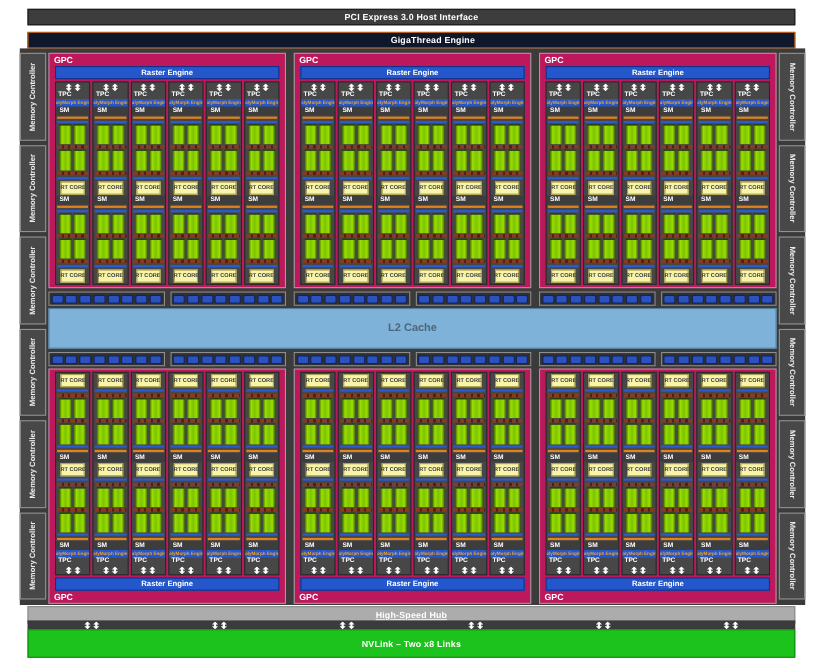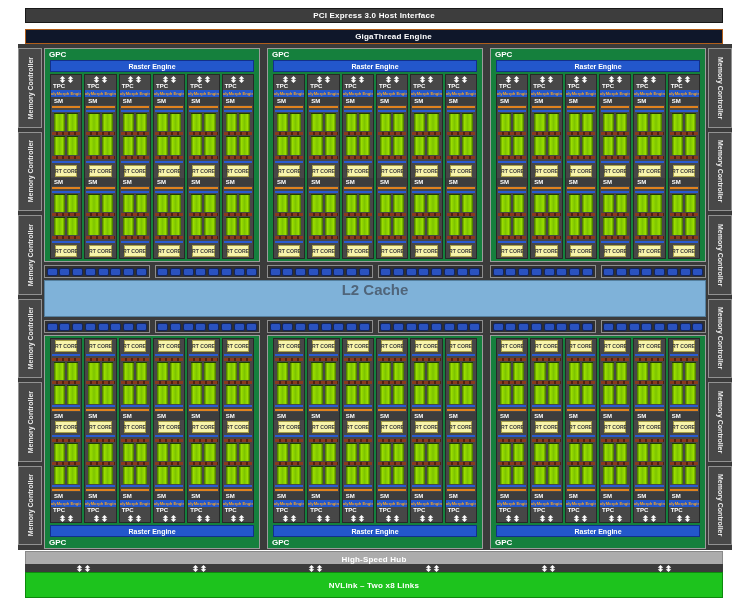--- a/index.html
+++ b/index.html
@@ -3,32 +3,32 @@
 <meta charset="utf-8">
 <style>
   html,body{margin:0;padding:0;background:#fff;}
   body{width:750px;height:600px;font-family:"Liberation Sans",sans-serif;-webkit-font-smoothing:antialiased;}
   #stage{position:relative;width:750px;height:600px;background:#fff;overflow:hidden;}
   .die-bg{position:absolute;left:18px;top:44px;width:714px;height:506px;background:#3b3b3b;}
   .hbar{position:absolute;left:25px;width:698px;display:flex;align-items:center;justify-content:center;
         color:#fff;font-weight:bold;font-size:8px;letter-spacing:.2px;box-sizing:border-box;}
   #pci-bar{top:8px;height:15px;background:#3d3d3d;border:1px solid #191919;}
   #gigathread-bar{top:29px;height:15px;border:1px solid #b05e1a;}
-  #hub-bar{top:551px;height:16px;background:#acacac;border:1px solid #8a8a8a;}
+  #hub-bar{top:551px;height:16px;background:#acacac;border:1px solid #8a8a8a;text-decoration:underline;}
   #hub-arrow-strip{position:absolute;left:25px;top:564px;width:698px;height:8px;background:#3b3b3b;
         display:flex;align-items:center;justify-content:space-around;}
   #nvlink-bar{top:572px;height:26px;border:1px solid #0d8a0d;}
   .mem-col{position:absolute;top:48px;width:24px;height:497px;display:flex;flex-direction:column;gap:4px;}
   #mem-col-left{left:18px;} #mem-col-right{left:708px;}
   .mem-bar{flex:1;background:#484848;border:1px solid #929292;display:flex;align-items:center;justify-content:center;box-sizing:border-box;}
   .mem-bar span{font-size:7px;font-weight:bold;color:#ececec;white-space:nowrap;writing-mode:vertical-rl;}
   #mem-col-left .mem-bar span{transform:rotate(180deg);}
   .gpc-row{position:absolute;left:44px;width:662px;height:214px;display:flex;gap:7px;}
   #gpc-row-top{top:48px;} #gpc-row-bottom{top:335px;}
-  .gpc{flex:1;background:#15803d;border:1.5px solid #9c9c9c;display:flex;flex-direction:column;min-width:0;box-sizing:border-box;}
+  .gpc{flex:1;background:#be185d;border:1.5px solid #9c9c9c;display:flex;flex-direction:column;min-width:0;box-sizing:border-box;}
   .gpc-label{height:11px;line-height:11px;color:#fff;font-size:8px;font-weight:bold;padding-left:4px;}
   .raster{height:10px;margin:0 5px;background:#2357cb;border:1px solid #12308a;color:#fff;font-size:7px;
         font-weight:bold;display:flex;align-items:center;justify-content:center;flex:none;}
   .tpc-row{flex:1;display:flex;gap:2px;padding:2px 5px;min-height:0;}
   .tpc{flex:1;background:#474747;border:1px solid #282828;display:flex;flex-direction:column;min-width:0;box-sizing:border-box;}
   .tpc-arrows{height:8px;flex:none;display:flex;align-items:center;justify-content:center;}
   .tpc-label{height:7px;line-height:7px;font-size:6px;font-weight:bold;color:#fff;padding-left:2px;flex:none;}
   .poly{height:7px;flex:none;background:#2357cb;display:flex;align-items:center;justify-content:center;overflow:hidden;}
   .poly span{font-size:8px;transform:scale(.52);color:#f0a028;font-weight:bold;white-space:nowrap;}
   .sm{flex:1;display:flex;flex-direction:column;min-height:0;}
@@ -42,21 +42,21 @@
   .rt{height:12px;flex:none;margin:1px 4px;background:#f8f4aa;border:1px solid #a8a04a;
         display:flex;align-items:center;justify-content:center;box-sizing:border-box;}
   .rt span{font-size:6px;font-weight:bold;color:#3a3a3a;white-space:nowrap;transform:scale(.85);}
   .chip-row{position:absolute;left:44px;width:662px;height:13px;display:flex;gap:7px;}
   #chip-row-top{top:265px;} #chip-row-bottom{top:320px;}
   .chip-slot{flex:1;display:flex;gap:5px;}
   .chip-group{flex:1;background:#303030;border:1px solid #8e8e8e;display:flex;align-items:center;
         justify-content:space-evenly;box-sizing:border-box;}
   .chip{width:9px;height:6px;background:#2a52c0;border:1px solid #13255e;border-radius:2px;}
   #l2-cache{position:absolute;left:44px;top:280px;width:662px;height:37px;border:1px solid #55809f;
-        display:flex;align-items:flex-start;justify-content:center;font-weight:bold;font-size:15px;color:#50657a;box-sizing:border-box;}
+        display:flex;align-items:center;justify-content:center;font-weight:bold;font-size:10px;color:#50657a;box-sizing:border-box;}
   svg{display:block;}
 </style>
 </head>
 <body>
 
 <div id="stage">
   <div class="die-bg"></div>
 
   <div class="hbar" id="pci-bar">
     <span>PCI Express 3.0 Host Interface</span>

